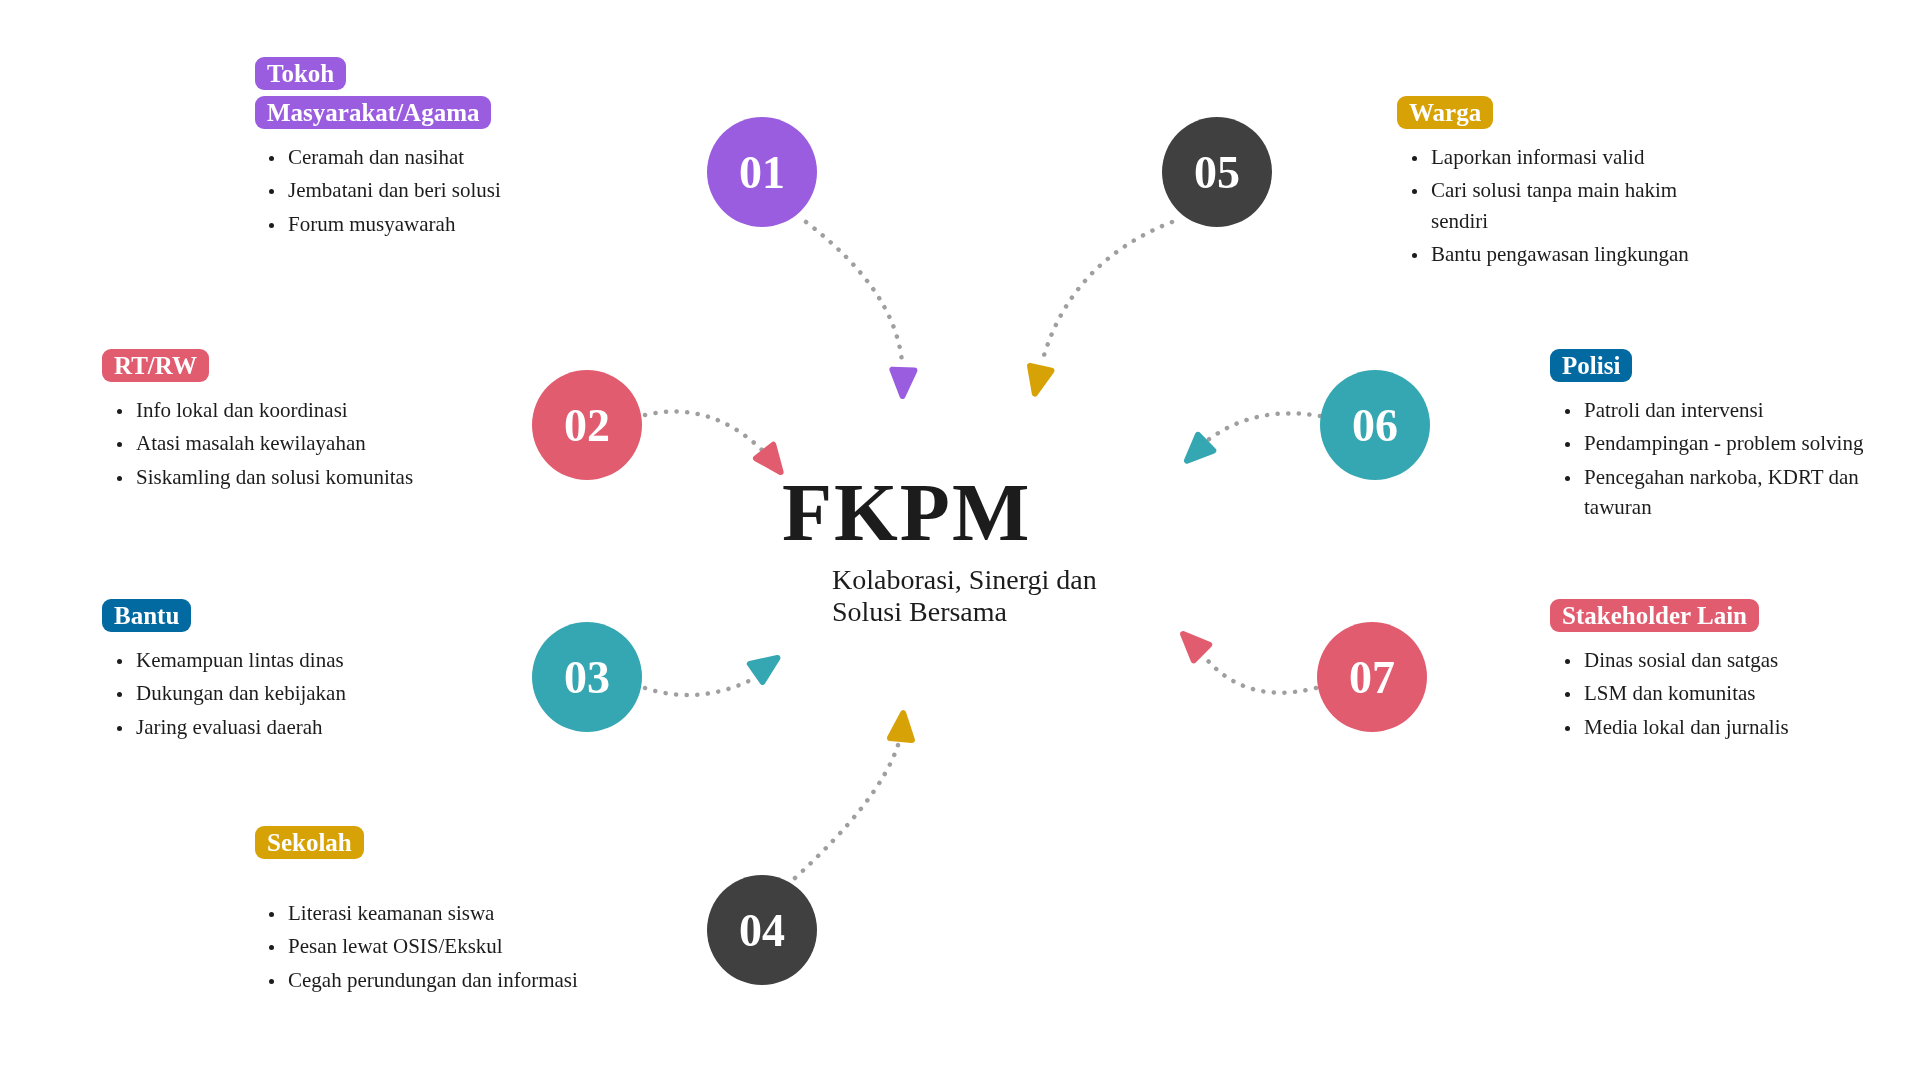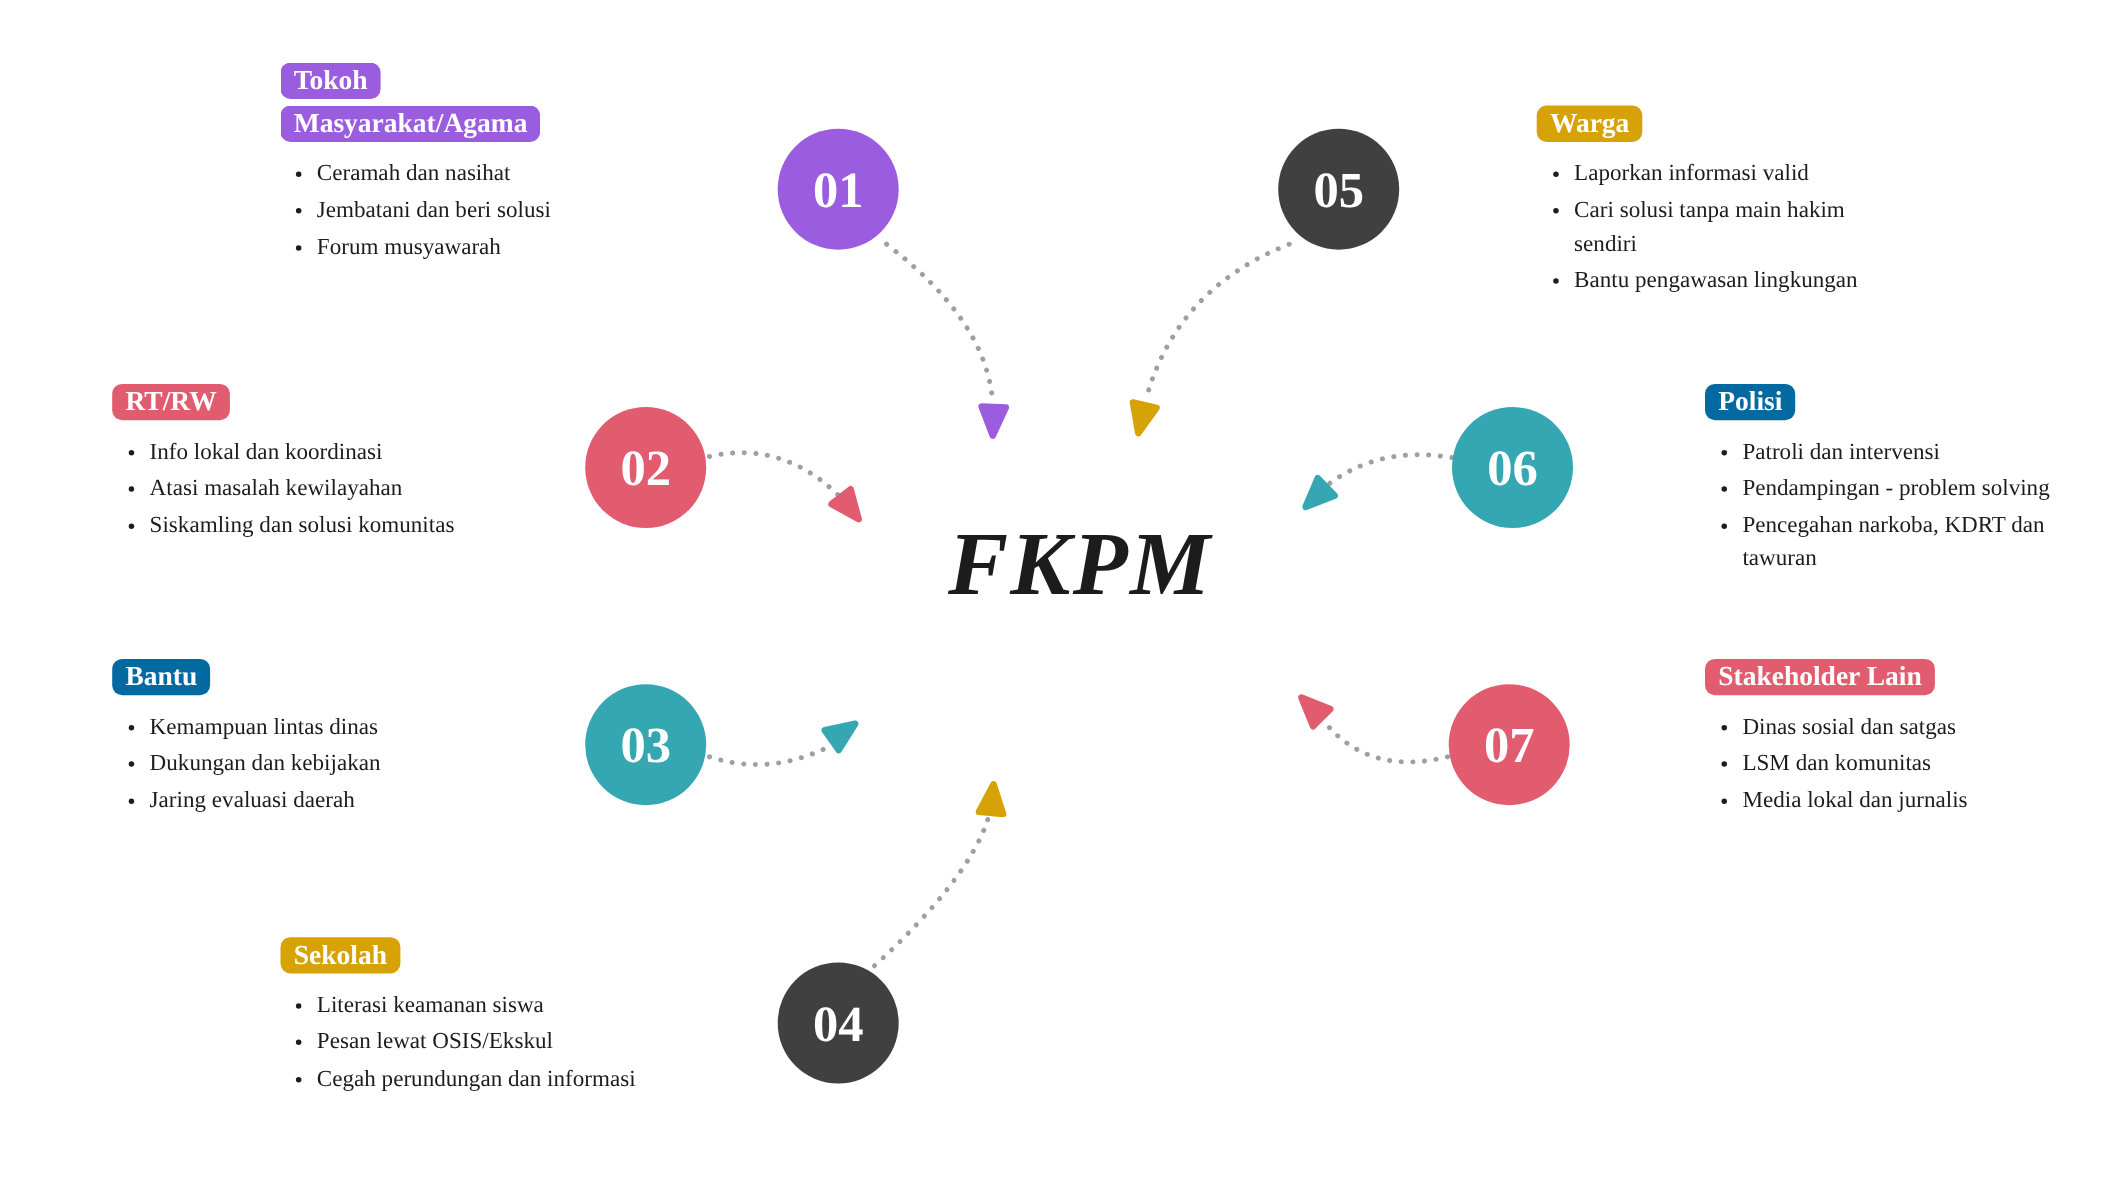--- a/index.html
+++ b/index.html
@@ -37,21 +37,21 @@
     position:absolute;width:110px;height:110px;border-radius:50%;
     display:flex;align-items:center;justify-content:center;
     color:#ffffff;font-weight:700;font-size:46px;
   }
   .bg-purple{background:#9b5de0;}
   .bg-pink{background:#e25c6f;}
   .bg-teal{background:#35a7b2;}
   .bg-gold{background:#404040;}
 
   .center-block{
-    position:absolute;left:782px;top:472px;width:400px;text-align:center;font-style:italic;
+    position:absolute;left:782px;top:472px;width:400px;
   }
   .center-title{
     font-size:82px;font-weight:700;line-height:1;letter-spacing:2px;margin:0;
   }
   .center-subtitle{
     font-size:28px;line-height:1.15;margin:10px auto 0 auto;max-width:300px;
   }
 </style>
 </head>
 <body>
@@ -96,20 +96,21 @@
   </div>
 <div class="circle bg-teal" style="left:1320px;top:370px;">
     <span>06</span>
   </div>
 <div class="circle bg-pink" style="left:1317px;top:622px;">
     <span>07</span>
   </div>
 
 <div class="center-block">
   <div class="center-title">FKPM</div>
+  <div class="center-subtitle">Kolaborasi, Sinergi dan Solusi Bersama</div>
 </div>
 
 <div class="chip-wrap" style="left:255px;top:55px;max-width:250px;">
   <span class="chip c-purple">Tokoh Masyarakat/Agama</span>
 </div>
 <ul class="bullets" style="left:262px;top:142px;width:330px;">
   <li>Ceramah dan nasihat</li>
   <li>Jembatani dan beri solusi</li>
   <li>Forum musyawarah</li>
 </ul>
@@ -125,21 +126,21 @@
 
 <div class="chip-wrap" style="left:102px;top:597px;max-width:260px;">
   <span class="chip c-teal">Bantu</span>
 </div>
 <ul class="bullets" style="left:110px;top:645px;width:300px;">
   <li>Kemampuan lintas dinas</li>
   <li>Dukungan dan kebijakan</li>
   <li>Jaring evaluasi daerah</li>
 </ul>
 
-<div class="chip-wrap" style="left:255px;top:850px;max-width:260px;">
+<div class="chip-wrap" style="left:255px;top:824px;max-width:260px;">
   <span class="chip c-gold">Sekolah</span>
 </div>
 <ul class="bullets" style="left:262px;top:898px;width:295px;">
   <li>Literasi keamanan siswa</li>
   <li>Pesan lewat OSIS/Ekskul</li>
   <li>Cegah perundungan dan informasi</li>
 </ul>
 
 <div class="chip-wrap" style="left:1397px;top:94px;max-width:260px;">
   <span class="chip c-gold">Warga</span>

